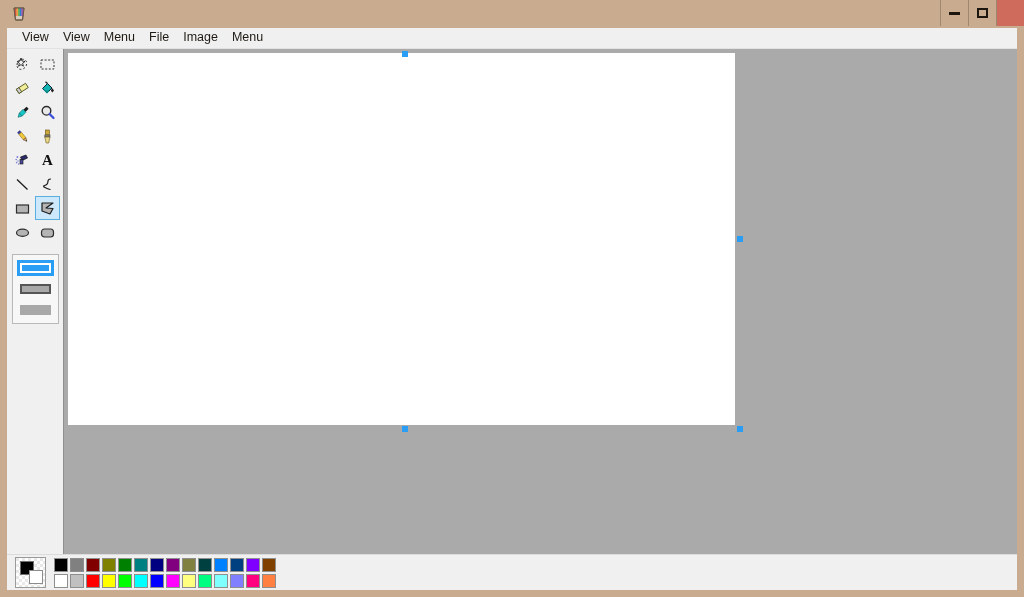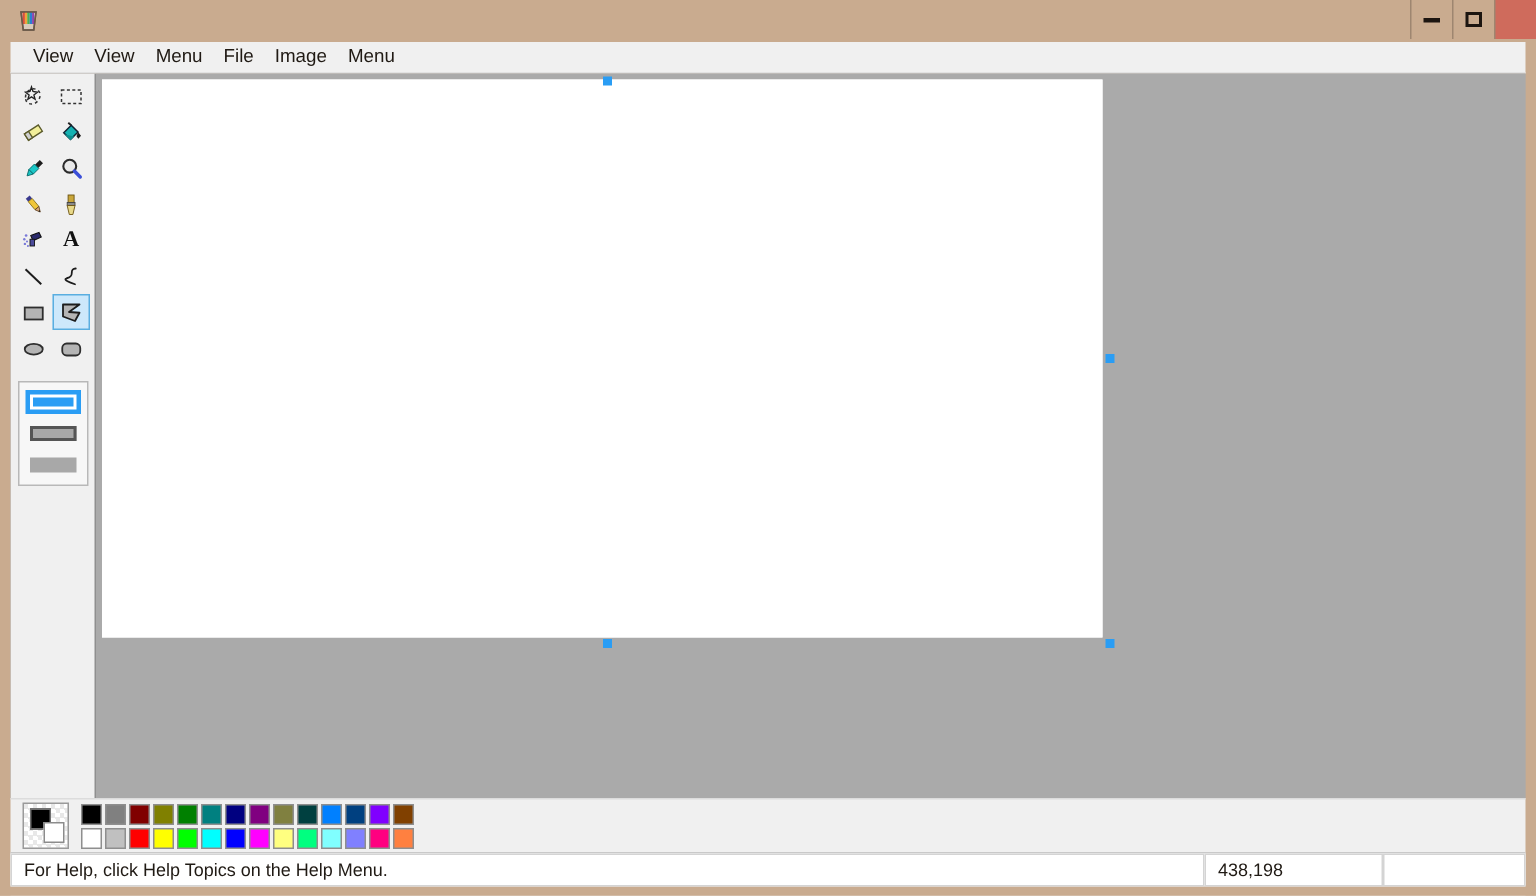--- a/index.html
+++ b/index.html
@@ -541,19 +541,14 @@
       <span class="swatch" style="background:#80ffff"></span>
       <span class="swatch" style="background:#004080"></span>
       <span class="swatch" style="background:#8080ff"></span>
       <span class="swatch" style="background:#8000ff"></span>
       <span class="swatch" style="background:#ff0080"></span>
       <span class="swatch" style="background:#804000"></span>
       <span class="swatch" style="background:#ff8040"></span>
     </div>
   </div>
 
-  <div class="statusbar">
-    <div class="sb-cell sb-help">For Help, click Help Topics on the Help Menu.</div>
-    <div class="sb-cell sb-coords">438,198</div>
-    <div class="sb-cell sb-size"></div>
-  </div>
 
 </div>
 
 </body></html>

